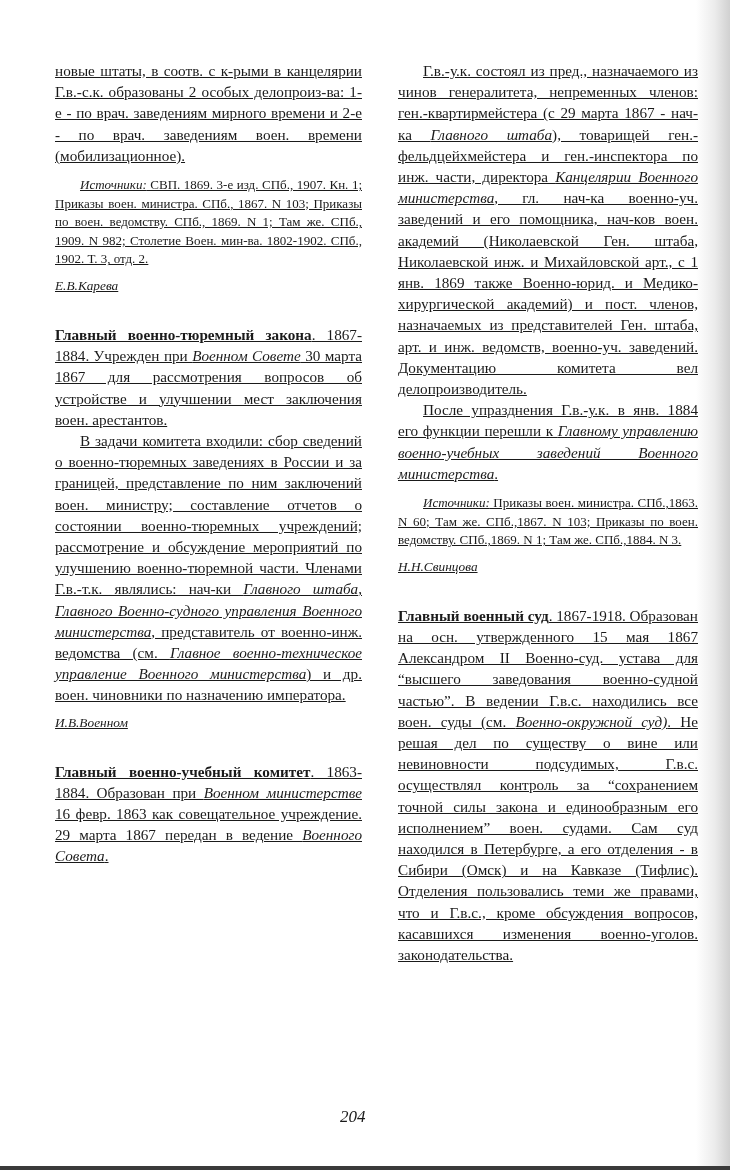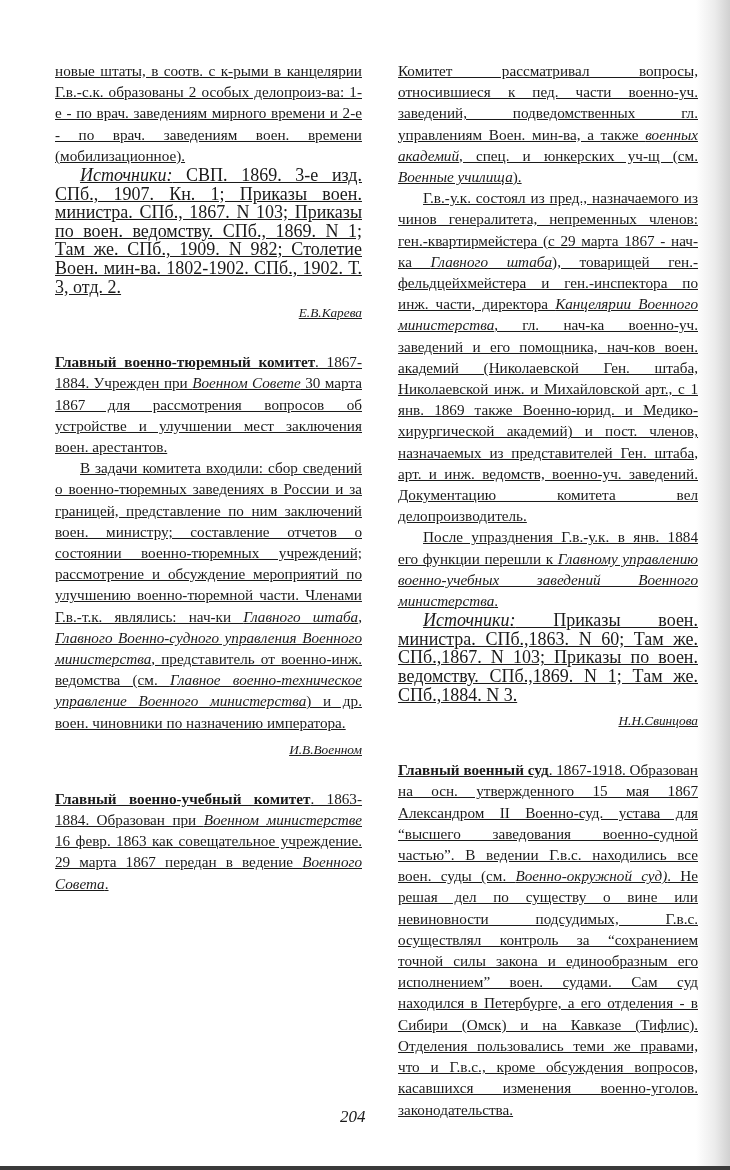--- a/index.html
+++ b/index.html
@@ -23,25 +23,25 @@
     font-size: 15.2px; line-height: 21.2px;
     text-align: justify; hyphens: manual; text-decoration: underline;
   }
   .col-left { left: 55px; width: 307px; }
   .col-right { left: 398px; width: 300px; }
   p { margin: 0; }
   .indent { text-indent: 25px; }
   i { font-style: italic; }
   b { font-weight: bold; }
   .sources {
-    font-size: 18px; line-height: 18.6px; text-indent: 25px;
-    margin-top: 0;
+    font-size: 13px; line-height: 18.6px; text-indent: 25px;
+    margin-top: 10px;
   }
   .author {
-    text-align: right; font-style: italic; font-size: 13.3px;
+    font-style: italic; font-size: 13.3px;
     line-height: 18px; margin-top: 8px;
   }
   .entry-gap { height: 29px; }
   .page-number {
     position: absolute; top: 1107px; left: 340px; width: 60px; 
     font-style: italic; font-size: 17px;
   }
 </style>
 </head>
 <body>
@@ -50,35 +50,34 @@
 <div class="bottom-edge"></div>
 
 <div class="col col-left">
   <p><span>новые штаты, в соотв. с к-рыми в канцелярии Г.в.-с.к. образованы 2 особых делопроиз-ва: 1-е - по врач. заведениям мирного времени и 2-е - по врач. заведениям воен. времени (мобилизационное).</span></p>
   <p class="sources"><i>Источники:</i><span> СВП. 1869. 3-е изд. СПб., 1907. Кн. 1; Приказы воен. министра. СПб., 1867. N 103; Приказы по воен. ведомству. СПб., 1869. N 1; Там же. СПб., 1909. N 982; Столетие Воен. мин-ва. 1802-1902. СПб., 1902. Т. 3, отд. 2.</span></p>
   <div class="author">Е.В.Карева</div>
 
   <div class="entry-gap"></div>
 
   <div>
-    <p><b>Главный военно-тюремный комитет</b><span>. 1867-1884. Учрежден при </span><i>Военном Совете</i><span> 30 марта 1867 для рассмотрения вопросов об устройстве и улучшении мест заключения воен. арестантов.</span></p>
+    <p><b>Главный военно-тюремный закона</b><span>. 1867-1884. Учрежден при </span><i>Военном Совете</i><span> 30 марта 1867 для рассмотрения вопросов об устройстве и улучшении мест заключения воен. арестантов.</span></p>
     <p class="indent"><span>В задачи комитета входили: сбор сведений о военно-тюремных заведениях в России и за границей, представление по ним заключений воен. министру; составление отчетов о состоянии военно-тюремных учреждений; рассмотрение и обсуждение мероприятий по улучшению военно-тюремной части. Членами Г.в.-т.к. являлись: нач-ки </span><i>Главного штаба</i><span>, </span><i>Главного Военно-судного управления Военного министерства</i><span>, представитель от военно-инж. ведомства (см. </span><i>Главное военно-техническое управление Военного министерства</i><span>) и др. воен. чиновники по назначению императора.</span></p>
     <div class="author">И.В.Военном</div>
   </div>
 
   <div class="entry-gap"></div>
 
   <div>
     <p><b>Главный военно-учебный комитет</b><span>. 1863-1884. Образован при </span><i>Военном министерстве</i><span> 16 февр. 1863 как совещательное учреждение. 29 марта 1867 передан в ведение </span><i>Военного Совета</i><span>.</span></p>
   </div>
 </div>
 
 <div class="col col-right">
   <div>
-    <p><span>Комитет рассматривал вопросы, относившиеся к пед. части военно-уч. заведений, подведомственных гл. управлениям Воен. мин-ва, а также </span><i>военных академий</i><span>, спец. и юнкерских уч-щ (см. </span><i>Военные училища</i><span>).</span></p>
     <p class="indent"><span>Г.в.-у.к. состоял из пред., назначаемого из чинов генералитета, непременных членов: ген.-квартирмейстера (с 29 марта 1867 - нач-ка </span><i>Главного штаба</i><span>), товарищей ген.-фельдцейхмейстера и ген.-инспектора по инж. части, директора </span><i>Канцелярии Военного министерства</i><span>, гл. нач-ка военно-уч. заведений и его помощника, нач-ков воен. академий (Николаевской Ген. штаба, Николаевской инж. и Михайловской арт., с 1 янв. 1869 также Военно-юрид. и Медико-хирургической академий) и пост. членов, назначаемых из представителей Ген. штаба, арт. и инж. ведомств, военно-уч. заведений. Документацию комитета вел делопроизводитель.</span></p>
     <p class="indent"><span>После упразднения Г.в.-у.к. в янв. 1884 его функции перешли к </span><i>Главному управлению военно-учебных заведений Военного министерства</i><span>.</span></p>
     <p class="sources"><i>Источники:</i><span> Приказы воен. министра. СПб.,1863. N 60; Там же. СПб.,1867. N 103; Приказы по воен. ведомству. СПб.,1869. N 1; Там же. СПб.,1884. N 3.</span></p>
     <div class="author">Н.Н.Свинцова</div>
   </div>
 
   <div class="entry-gap"></div>
 
   <div>
     <p><b>Главный военный суд</b><span>. 1867-1918. Образован на осн. утвержденного 15 мая 1867 Александром II Военно-суд. устава для “высшего заведования военно-судной частью”. В ведении Г.в.с. находились все воен. суды (см. </span><i>Военно-окружной суд)</i><span>. Не решая дел по существу о вине или невиновности подсудимых, Г.в.с. осуществлял контроль за “сохранением точной силы закона и единообразным его исполнением” воен. судами. Сам суд находился в Петербурге, а его отделения - в Сибири (Омск) и на Кавказе (Тифлис). Отделения пользовались теми же правами, что и Г.в.с., кроме обсуждения вопросов, касавшихся изменения военно-уголов. законодательства.</span></p>

